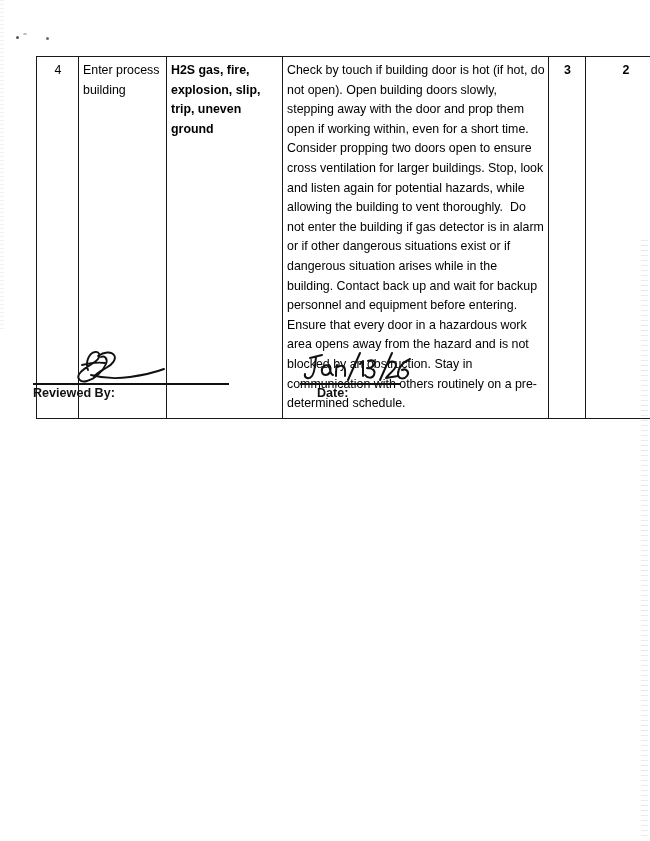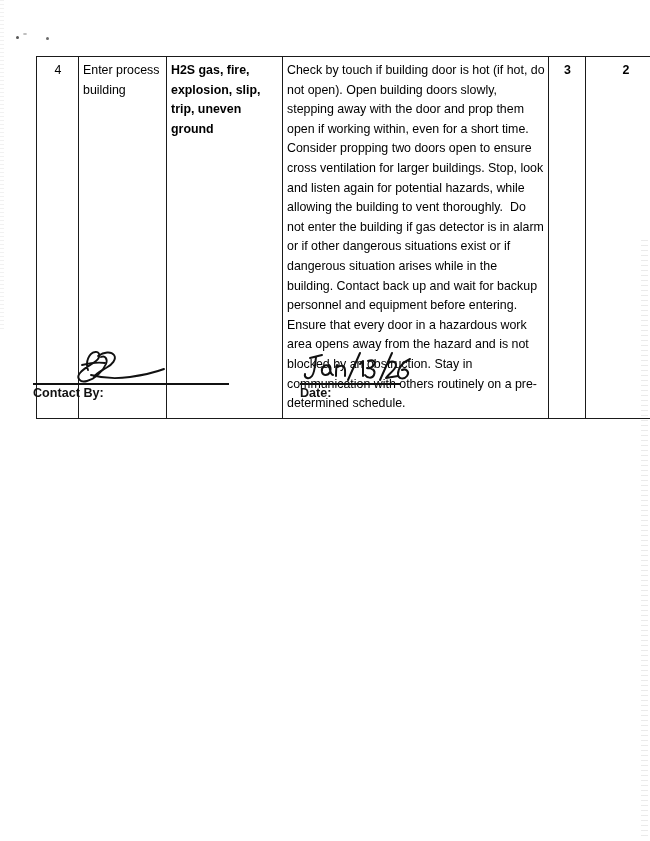--- a/index.html
+++ b/index.html
@@ -101,21 +101,21 @@
 
   .sig-label {
     position: absolute;
     font-size: 12.6px;
     font-weight: bold;
     line-height: 15px;
     font-family: "Liberation Sans", sans-serif;
     color: #111111;
   }
   .sig-label-reviewed { left: 33px;  top: 386px; }
-  .sig-label-date     { left: 300px; top: 386px; }
+  .sig-label-date     { left: 317px; top: 386px; }
 
   .ink-signature {
     position: absolute;
     left: 58px;
     top: 344px;
     width: 120px;
     height: 44px;
   }
   .ink-date {
     position: absolute;
@@ -181,15 +181,15 @@
       <path d="M90 3 L78 30"></path>
 
       <path d="M86 14 C88 10, 94 11, 94 15 C94 20, 86 24, 84 28 L96 26"></path>
       <path d="M108 9 C101 12, 96 18, 96 24 C96 29, 102 30, 105 26 C108 22, 104 18, 100 20"></path>
     </g>
   </svg>
 
   <div class="sig-line sig-line-reviewed"></div>
   <div class="sig-line sig-line-date"></div>
 
-  <div class="sig-label sig-label-reviewed">Contact By:</div>
+  <div class="sig-label sig-label-reviewed">Reviewed By:</div>
   <div class="sig-label sig-label-date">Date:</div>
 </div>
 
 </body></html>

